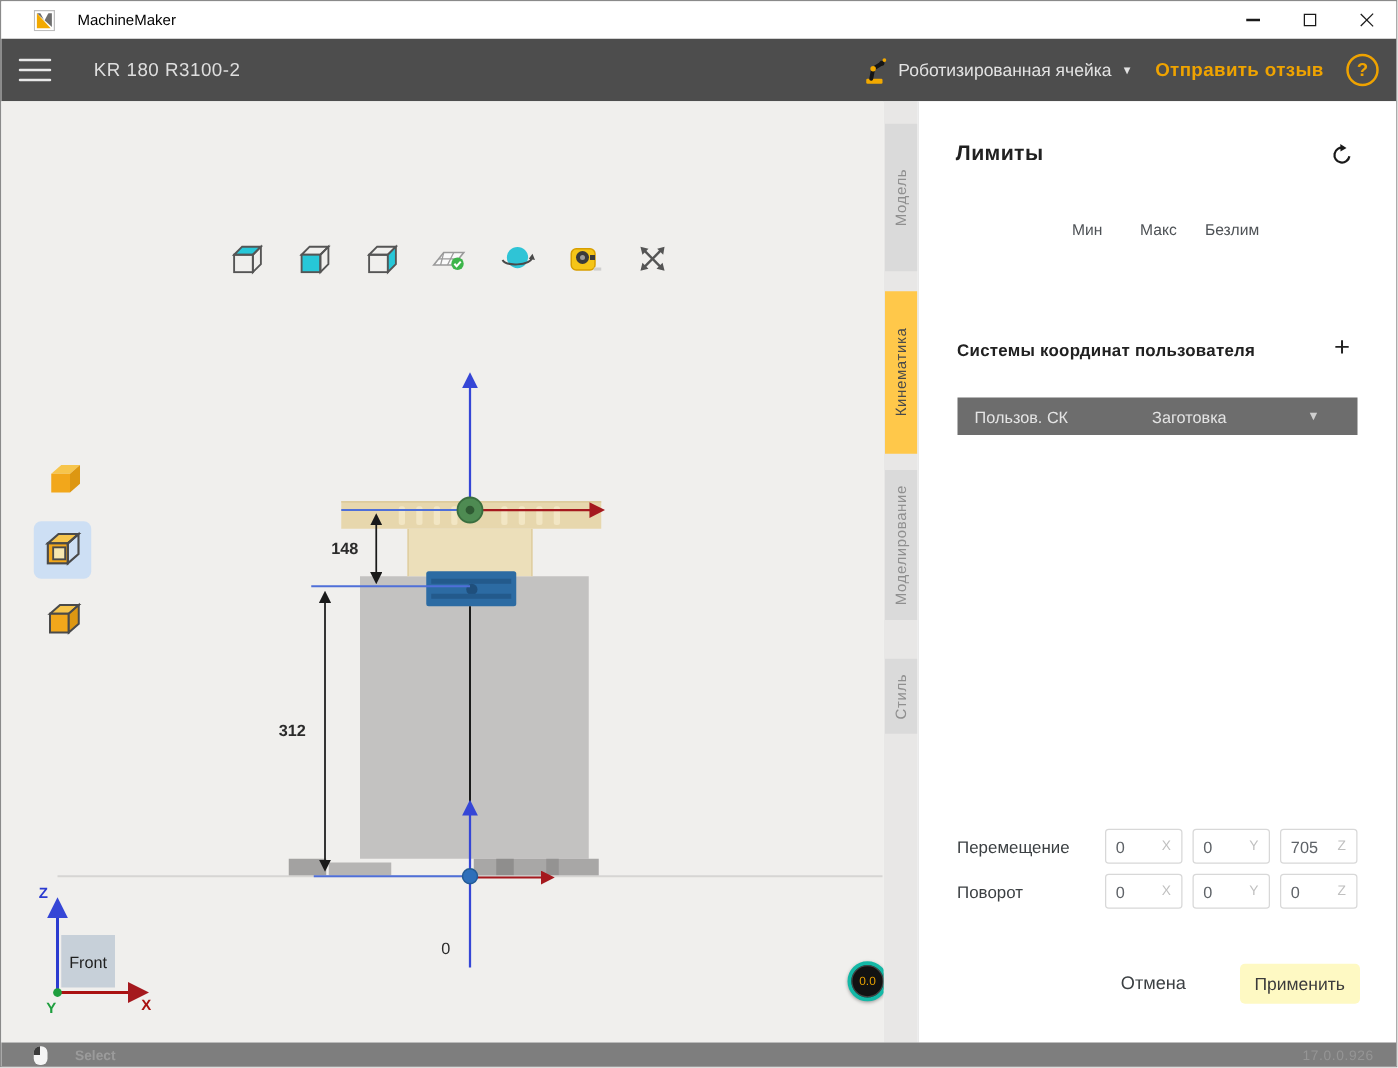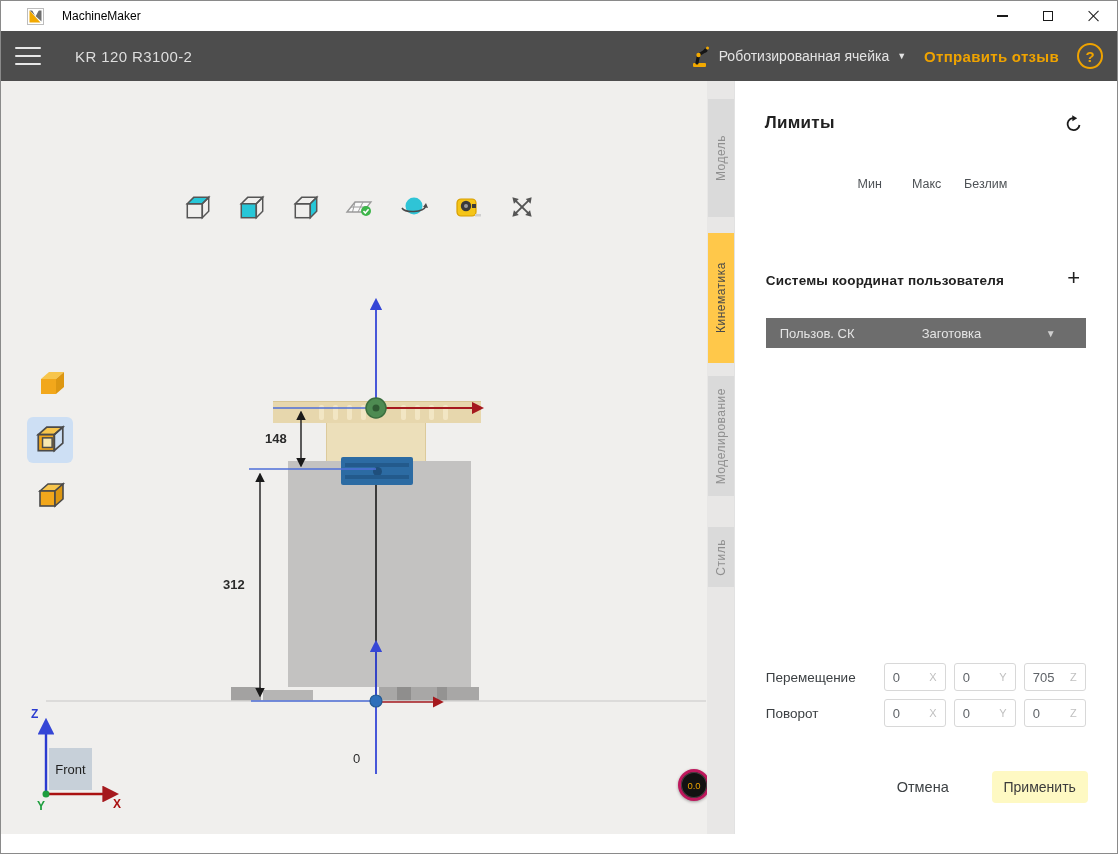--- a/index.html
+++ b/index.html
@@ -59,21 +59,21 @@
   .flange-c { left:378px; top:606px; width:100px; height:14px; background:#a8a7a6; }
   .flange-c::before { content:""; position:absolute; left:18px; top:0; width:14px; height:14px; background:#8f8e8d; }
   .flange-c::after { content:""; position:absolute; left:58px; top:0; width:10px; height:14px; background:#949392; }
 
   .dim-label { position:absolute; font-size:13px; font-weight:bold; color:#2b2b2b; }
   .zero-label { position:absolute; left:352px; top:670px; font-size:13px; color:#2b2b2b; }
 
   .front-box { position:absolute; left:48px; top:667px; width:43px; height:42px; background:#c7d0d9; display:flex; align-items:center; justify-content:center; font-size:13px; color:#1f1f1f; }
   .axis-label { position:absolute; font-size:12px; font-weight:bold; }
 
-  .angle-indicator { position:absolute; left:677px; top:688px; width:32px; height:32px; border-radius:50%; background:#121212; border:3px solid #be185d; box-shadow:0 1px 3px rgba(0,0,0,.35), inset 0 0 0 1px #444; display:flex; align-items:center; justify-content:center; color:#e8a100; font-size:9.5px; font-weight:normal; cursor:pointer; }
+  .angle-indicator { position:absolute; left:677px; top:688px; width:32px; height:32px; border-radius:50%; background:#121212; border:3px solid #14b8a6; box-shadow:0 1px 3px rgba(0,0,0,.35), inset 0 0 0 1px #444; display:flex; align-items:center; justify-content:center; color:#e8a100; font-size:9.5px; font-weight:normal; cursor:pointer; }
 
   svg.overlay { position:absolute; left:0; top:0; pointer-events:none; }
 
   
   .tabstrip { position:relative; width:27px; height:753px; background:#e8e7e6; }
   .vtab { position:absolute; left:1px; width:26px; background:#dadada; color:#8f8f8f; font-size:12px; display:flex; align-items:center; justify-content:center; cursor:pointer; }
   .vtab span { writing-mode:vertical-rl; transform:rotate(180deg); letter-spacing:.5px; }
   .vtab.active { background:#ffc84a; color:#4a4a4a; font-weight:500; }
 
   
@@ -140,21 +140,21 @@
         </div>
     </div>
   </div>
 
   <div class="header">
     <div class="hamburger">
       <span></span>
         <span></span>
         <span></span>
     </div>
-    <span class="model-name">KR 120 R3100-2</span>
+    <span class="model-name">KR 180 R3100-2</span>
     <div class="header-right">
       <div class="cell-btn">
         <svg width="24" height="26" viewBox="0 0 24 26">
           <rect x="6" y="20" width="13" height="4" rx="1" fill="#f2a900"></rect>
           <path d="M10 20 L11.5 12 L18 8" stroke="#151515" stroke-width="3.2" fill="none" stroke-linecap="round" stroke-linejoin="round"></path>
           <circle cx="11.5" cy="12" r="2.2" fill="#f2a900"></circle>
           <circle cx="18.5" cy="7.5" r="2" fill="#151515"></circle>
           <circle cx="20.5" cy="5" r="1.5" fill="#f2a900"></circle>
         </svg>
         <span class="cell-label">Роботизированная ячейка</span>
@@ -397,14 +397,19 @@
           <span class="v">0</span>
             <span class="ax">Z</span>
         </div>
       </div>
 
       <button class="cancel-btn">Отмена</button>
       <button class="apply-btn">Применить</button>
     </div>
   </div>
 
+  <div class="statusbar">
+    <div class="mouse-icon"></div>
+    <span class="status-mode">Select</span>
+    <span class="status-version">17.0.0.926</span>
+  </div>
 
 </div>
 
 </body></html>

